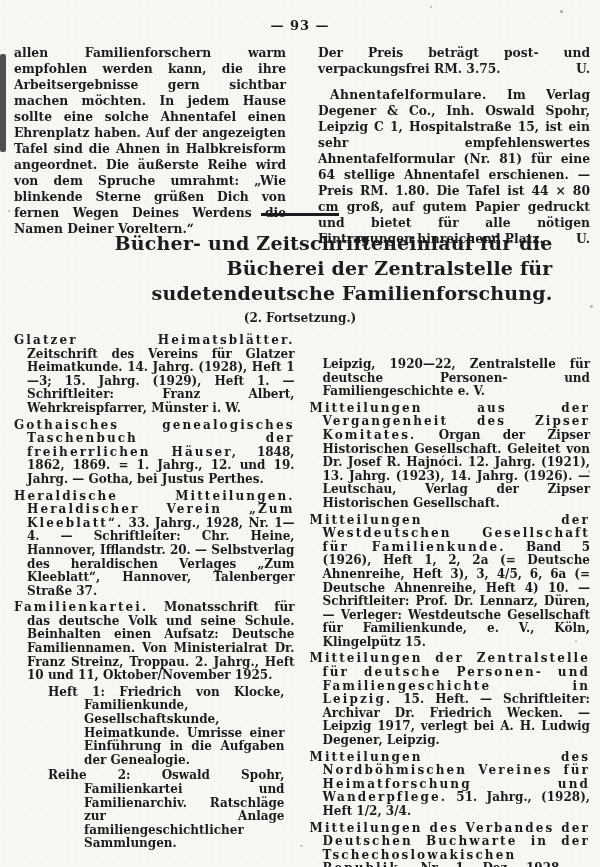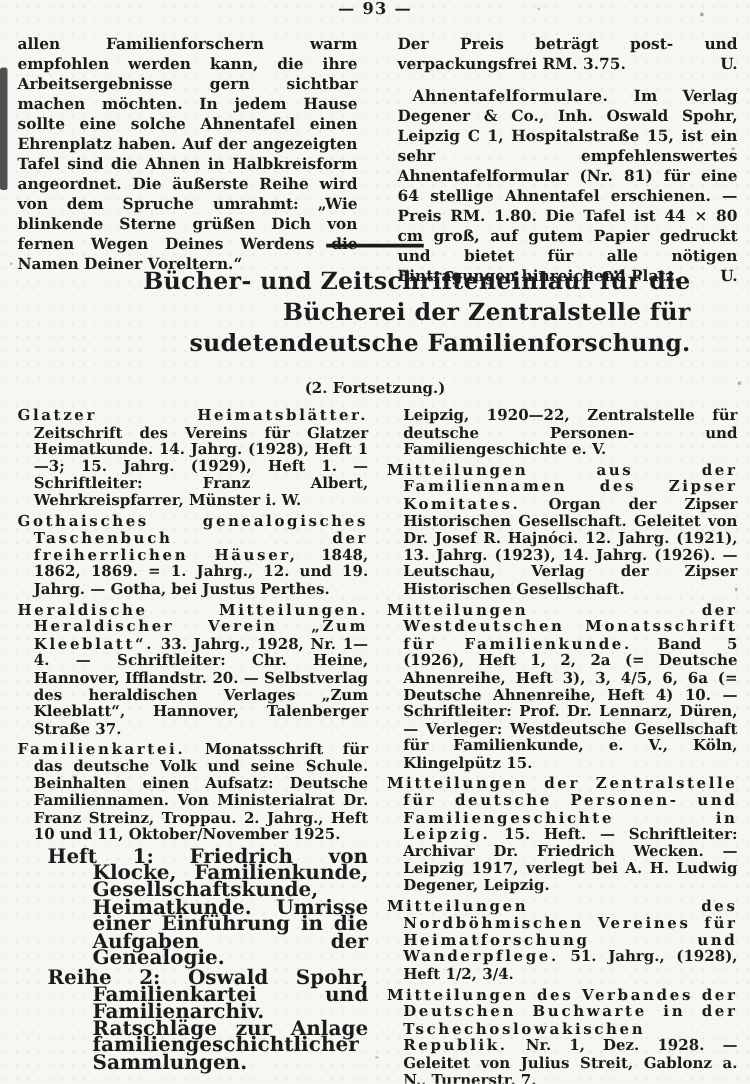--- a/index.html
+++ b/index.html
@@ -8,43 +8,43 @@
     width:600px; height:867px;
     background:#f7f6f2;
     background-image: radial-gradient(#e9e7e0 0.5px, transparent 0.6px);
     background-size: 9px 11px;
     overflow:hidden;
     color:#1c1c1c;
     font-family:"DejaVu Serif", serif;
     font-weight:700;
     -webkit-font-smoothing:antialiased;
   }
-  .page-number { text-align:center; font-size:13px; letter-spacing:1px; }
+  .page-number { text-align:center; padding-top:18px; font-size:13px; letter-spacing:1px; }
   .top-section { display:flex; gap:32px; padding:12px 10px 0 14px; height:152px; }
   .top-col { flex:1; min-width:0; }
   .body-text { margin:0; font-size:12.3px; line-height:16px; text-align:justify; }
   .body-text + .body-text { margin-top:10px; }
   .para-indent { text-indent:12px; }
   .sig { float:right; text-indent:0; }
   .divider { width:78px; height:3px; background:#1a1a1a; margin:16px auto 0; }
   .headline {
     width:505px; margin:15px auto 0; text-align:right;
     font-size:19px; line-height:25px; letter-spacing:0.2px; font-weight:700;
   }
-  .subtitle { text-align:center; font-size:12px; margin-top:15px; }
+  .subtitle { text-align:center; font-size:12px; margin-top:5px; }
   .entries { display:flex; gap:15px; padding:9px 10px 0 14px; }
   .entries .col { flex:1; min-width:0; }
   .entry {
     margin:0 0 3px; font-size:12px; line-height:13.6px;
     text-align:justify; padding-left:13px; text-indent:-13px;
   }
   .entry .lead { letter-spacing:2.1px; }
-  .entry.continuation { text-indent:0; }
+  .entry.continuation { text-indent:0;margin-top:24px; }
   .heft {
-    margin:0 0 2px; font-size:16px; line-height:13.6px;
+    margin:0 10px 2px; font-size:12px; line-height:13.6px;
     text-align:justify; padding-left:60px; text-indent:-36px;
   }
   .artifact { position:absolute; background:#262626; pointer-events:none; }
   .speck { position:absolute; background:#55504a; border-radius:50%; pointer-events:none; }
 </style>
 </head>
 <body>
 
 <div class="page">
 
@@ -82,22 +82,22 @@
       <p class="entry"><span class="lead">Gothaisches genealogisches Taschenbuch der freiherrlichen Häuser,</span><span> 1848, 1862, 1869. = 1. Jahrg., 12. und 19. Jahrg. — Gotha, bei Justus Perthes.</span></p>
       <p class="entry"><span class="lead">Heraldische Mitteilungen. Heraldischer Verein „Zum Kleeblatt“.</span><span> 33. Jahrg., 1928, Nr. 1—4. — Schriftleiter: Chr. Heine, Hannover, Ifflandstr. 20. — Selbstverlag des heraldischen Verlages „Zum Kleeblatt“, Hannover, Talenberger Straße 37.</span></p>
       <p class="entry"><span class="lead">Familienkartei.</span><span> Monatsschrift für das deutsche Volk und seine Schule. Beinhalten einen Aufsatz: Deutsche Familiennamen. Von Ministerialrat Dr. Franz Streinz, Troppau. 2. Jahrg., Heft 10 und 11, Oktober/November 1925.</span></p>
       <p class="heft"><span>Heft 1:</span> <span>Friedrich von Klocke, Familienkunde, Gesellschaftskunde, Heimatkunde. Umrisse einer Einführung in die Aufgaben der Genealogie.</span></p>
       <p class="heft"><span>Reihe 2:</span> <span>Oswald Spohr, Familienkartei und Familienarchiv. Ratschläge zur Anlage familiengeschichtlicher Sammlungen.</span></p>
 
     </div>
 
     <div class="col">
       <p class="entry continuation"><span>Leipzig, 1920—22, Zentralstelle für deutsche Personen- und Familiengeschichte e. V.</span></p>
-      <p class="entry"><span class="lead">Mitteilungen aus der Familiennamen des Zipser Komitates.</span><span> Organ der Zipser Historischen Gesellschaft. Geleitet von Dr. Josef R. Hajnóci. 12. Jahrg. (1921), 13. Jahrg. (1923), 14. Jahrg. (1926). — Leutschau, Verlag der Zipser Historischen Gesellschaft.</span></p>
-      <p class="entry"><span class="lead">Mitteilungen der Westdeutschen Monatsschrift für Familienkunde.</span><span> Band 5 (1926), Heft 1, 2, 2a (= Deutsche Ahnenreihe, Heft 3), 3, 4/5, 6, 6a (= Deutsche Ahnenreihe, Heft 4) 10. — Schriftleiter: Prof. Dr. Lennarz, Düren, — Verleger: Westdeutsche Gesellschaft für Familienkunde, e. V., Köln, Klingelpütz 15.</span></p>
+      <p class="entry"><span class="lead">Mitteilungen aus der Vergangenheit des Zipser Komitates.</span><span> Organ der Zipser Historischen Gesellschaft. Geleitet von Dr. Josef R. Hajnóci. 12. Jahrg. (1921), 13. Jahrg. (1923), 14. Jahrg. (1926). — Leutschau, Verlag der Zipser Historischen Gesellschaft.</span></p>
+      <p class="entry"><span class="lead">Mitteilungen der Westdeutschen Gesellschaft für Familienkunde.</span><span> Band 5 (1926), Heft 1, 2, 2a (= Deutsche Ahnenreihe, Heft 3), 3, 4/5, 6, 6a (= Deutsche Ahnenreihe, Heft 4) 10. — Schriftleiter: Prof. Dr. Lennarz, Düren, — Verleger: Westdeutsche Gesellschaft für Familienkunde, e. V., Köln, Klingelpütz 15.</span></p>
       <p class="entry"><span class="lead">Mitteilungen der Zentralstelle für deutsche Personen- und Familiengeschichte in Leipzig.</span><span> 15. Heft. — Schriftleiter: Archivar Dr. Friedrich Wecken. — Leipzig 1917, verlegt bei A. H. Ludwig Degener, Leipzig.</span></p>
       <p class="entry"><span class="lead">Mitteilungen des Nordböhmischen Vereines für Heimatforschung und Wanderpflege.</span><span> 51. Jahrg., (1928), Heft 1/2, 3/4.</span></p>
       <p class="entry"><span class="lead">Mitteilungen des Verbandes der Deutschen Buchwarte in der Tschechoslowakischen Republik.</span><span> Nr. 1, Dez. 1928. — Geleitet von Julius Streit, Gablonz a. N., Turnerstr. 7.</span></p>
 
     </div>
 
   </div>
 </div>
 
 </body></html>

